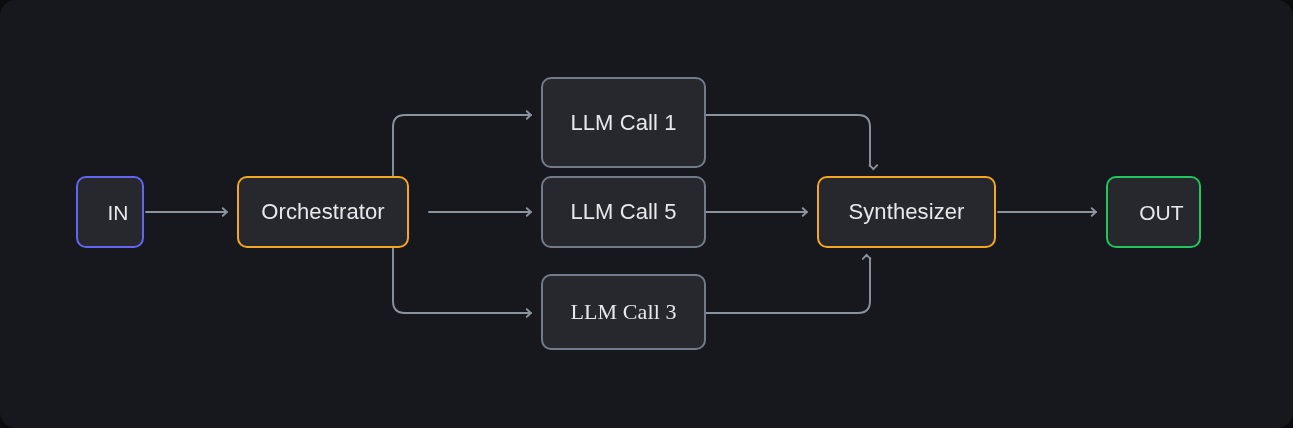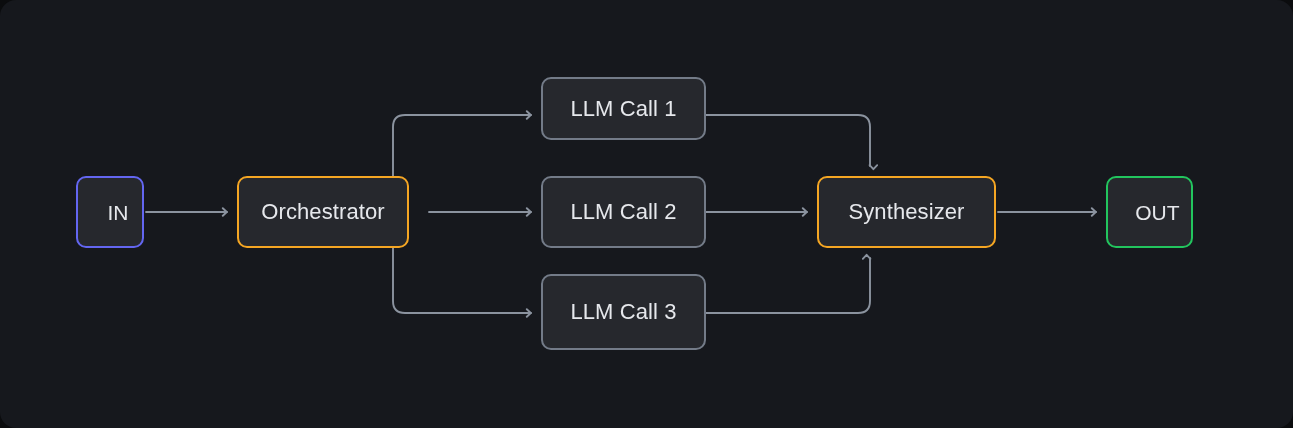--- a/index.html
+++ b/index.html
@@ -110,33 +110,33 @@
   </svg>
 
   <div class="node terminal" style="left:76px; top:176px; width:68px; height:72px; border-color:#6366f1;">
     <span class="node-label">IN</span>
   </div>
 
   <div class="node" style="left:237px; top:176px; width:172px; height:72px; border-color:#f5a623;">
     <span class="node-label">Orchestrator</span>
   </div>
 
-  <div class="node" style="left:541px; top:77px; width:165px; height:63px; border-color:#737b88;">
+  <div class="node" style="left:541px; top:77px; width:165px; height:91px; border-color:#737b88;">
     <span class="node-label">LLM Call 1</span>
   </div>
 
   <div class="node" style="left:541px; top:176px; width:165px; height:72px; border-color:#737b88;">
-    <span class="node-label">LLM Call 2</span>
+    <span class="node-label">LLM Call 5</span>
   </div>
 
-  <div class="node" style="left:541px; top:274px; width:165px; height:76px; border-color:#737b88;">
+  <div class="node" style="left:541px; top:274px; width:165px; height:76px; border-color:#737b88;font-family:Liberation Serif, serif;">
     <span class="node-label">LLM Call 3</span>
   </div>
 
   <div class="node" style="left:817px; top:176px; width:179px; height:72px; border-color:#f5a623;text-align:center;">
     <span class="node-label">Synthesizer</span>
   </div>
 
-  <div class="node terminal" style="left:1106px; top:176px; width:87px; height:72px; border-color:#22c55e;">
+  <div class="node terminal" style="left:1106px; top:176px; width:95px; height:72px; border-color:#22c55e;">
     <span class="node-label">OUT</span>
   </div>
 
 </div>
 
 </body></html>

